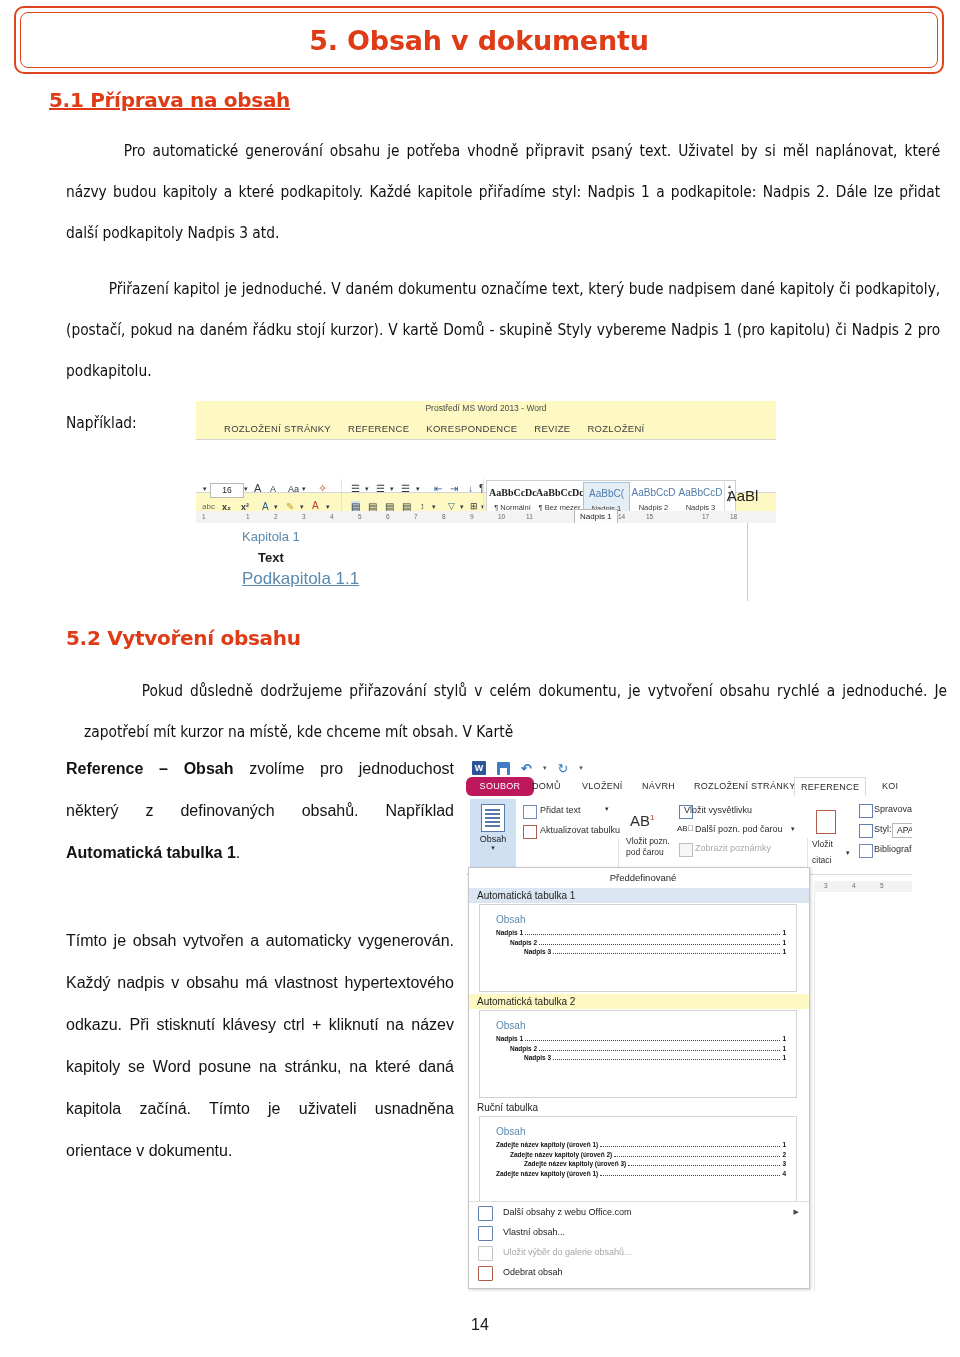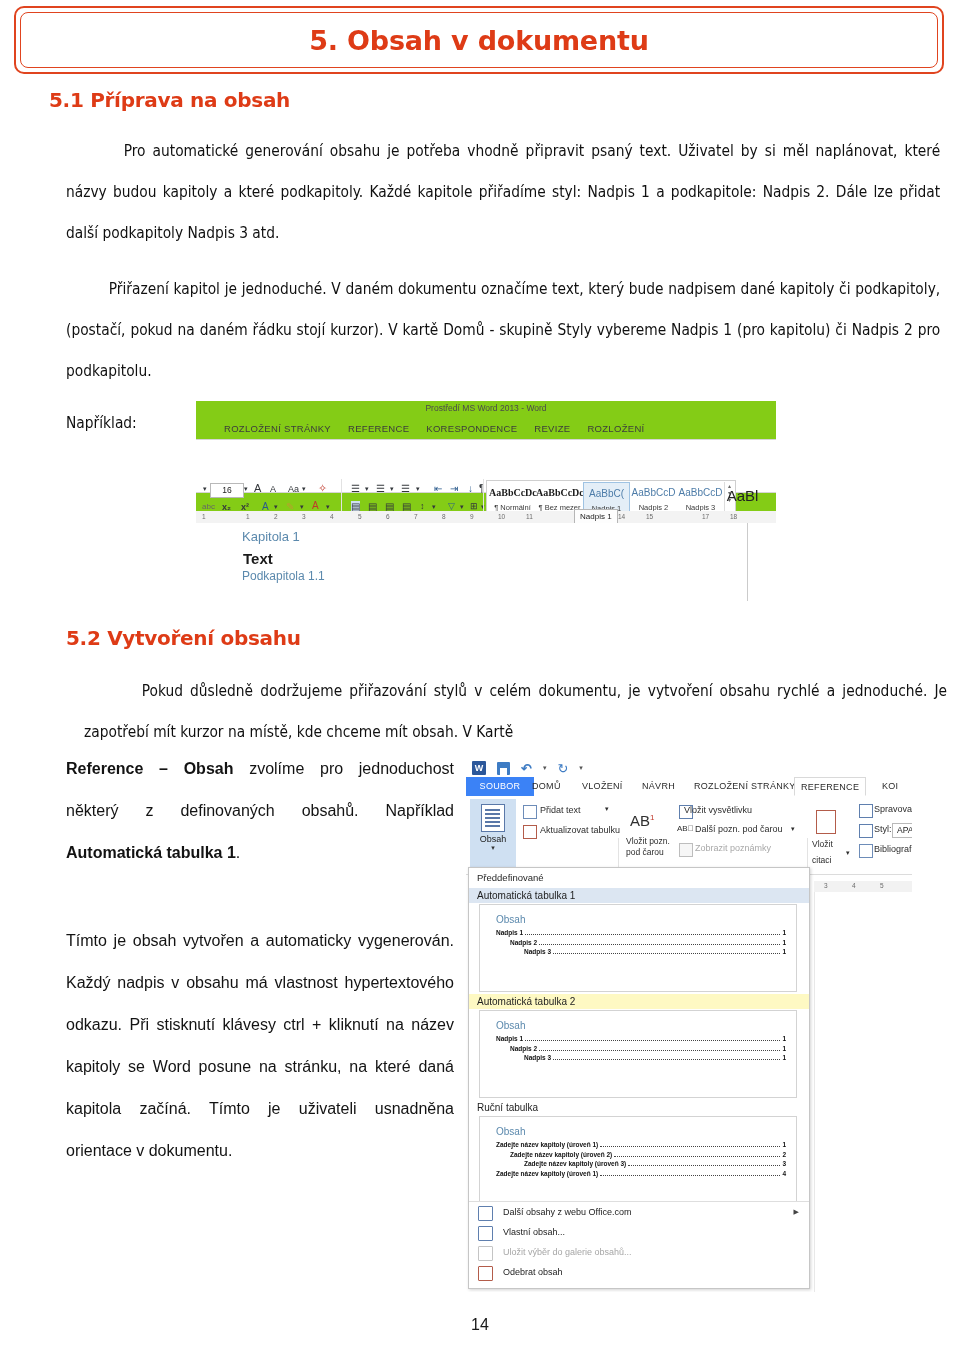--- a/index.html
+++ b/index.html
@@ -52,21 +52,21 @@
   
   .h2 {
     position: absolute;
     color: #DE3B16;
     font-size: 20px;
     font-weight: bold;
     font-family: "DejaVu Sans", sans-serif;
     letter-spacing: -0.3px;
     white-space: nowrap;
   }
-  #h-5-1 { left: 49px; top: 88px; }
+  #h-5-1 { left: 49px; top: 88px; text-decoration: underline; }
   #h-5-2 { left: 66px; top: 626px; }
 
   
   .para {
     position: absolute;
     font-family: "DejaVu Sans Condensed", "Liberation Sans Narrow", "Liberation Sans", sans-serif;
     font-size: 16.5px;
     line-height: 41px;
     text-align: justify;
     color: #101010;
@@ -104,21 +104,21 @@
     color: #1a1a1a;
   }
 
   
   .shot1 {
     position: absolute;
     left: 196px;
     top: 401px;
     width: 580px;
     height: 200px;
-    background: #84cc16;
+    background: #fef9c3;
     overflow: hidden;
     font-family: "Liberation Sans", sans-serif;
     color: #3b3b3b;
   }
   .shot1 .wintitle {
     position: absolute; left: 0; right: 0; top: 2px;
     text-align: center; font-size: 8.5px; color: #4a4a4a;
   }
   .shot1 .tabs {
     position: absolute; left: 28px; top: 22px;
@@ -183,24 +183,24 @@
     border-left: 1px solid #dcdcdc; font-size: 6px; color: #6b6b6b; text-align: center;
   }
   .doc-area {
     position: absolute; left: 0; top: 122px; right: 0; bottom: 0; background: #fff;
   }
   .doc-area .kap {
     position: absolute; left: 46px; top: 6px; font-size: 13px; color: #5b89ad;
     font-family: "Liberation Sans", sans-serif;
   }
   .doc-area .txt {
-    position: absolute; left: 47px; top: 27px; font-size: 15px; color: #1a1a1a; font-weight: bold;
+    position: absolute; left: 62px; top: 27px; font-size: 13px; color: #1a1a1a; font-weight: bold;
   }
   .doc-area .pod {
-    position: absolute; left: 46px; top: 46px; font-size: 12px; color: #5b89ad;
+    position: absolute; left: 46px; top: 46px; font-size: 17px; color: #5b89ad; text-decoration: underline;
   }
   .tooltip-nadpis {
     position: absolute; left: 378px; top: 108px; padding: 2px 5px;
     border: 1px solid #b6b6b6; background: #fdfdfd; font-size: 8px; color: #222;
   }
   .shot1 .page-edge {
     position: absolute; left: 551px; top: 122px; width: 1px; height: 78px; background: #cbcbcb;
   }
 
   
@@ -238,21 +238,21 @@
 
   .tabbar {
     position: absolute; left: 0; top: 20px; right: 0; height: 19px;
     background: #ffffff; border-bottom: 1px solid #d9d9d9;
   }
   .tab {
     position: absolute; top: 0; height: 19px; line-height: 19px;
     font-size: 9px; color: #2a2a2a; letter-spacing: 0.3px; padding: 0 6px;
     white-space: nowrap;
   }
-  .tab.file { background: #3b82f6; color: #ffffff; }
+  .tab.file { background: #be185d; color: #ffffff; border-radius: 6px; }
   .tab.active { background: #ffffff; border: 1px solid #d9d9d9; border-bottom-color: #ffffff; box-sizing: border-box; }
 
   .ribbon2 {
     position: absolute; left: 0; top: 39px; right: 0; height: 78px;
     background: #ffffff; border-bottom: 1px solid #dcdcdc;
   }
   .obsah-btn {
     position: absolute; left: 4px; top: 3px; width: 46px; height: 68px;
     background: #cfe0f2; text-align: center;
   }
@@ -555,21 +555,21 @@
   </div>
 
   <div class="right-ruler">
     <span style="left:10px;">3</span>
     <span style="left:38px;">4</span>
     <span style="left:66px;">5</span>
   </div>
   <div class="rpage"></div>
 
   <div class="toc-menu">
-    <div class="sect-hdr" style="top:2px;">Předdefinované</div>
+    <div class="sect-hdr" style="top:2px;text-align:center;">Předdefinované</div>
 
     <div class="toc-entry-title" style="top:20px;">Automatická tabulka 1</div>
     <div class="toc-preview" style="top:36px; height:86px;">
       <div class="ob">Obsah</div>
       <div class="toc-line">
           <span>Nadpis 1</span>
           <span class="lead"></span>
           <span>1</span>
         </div>
       <div class="toc-line l2">

